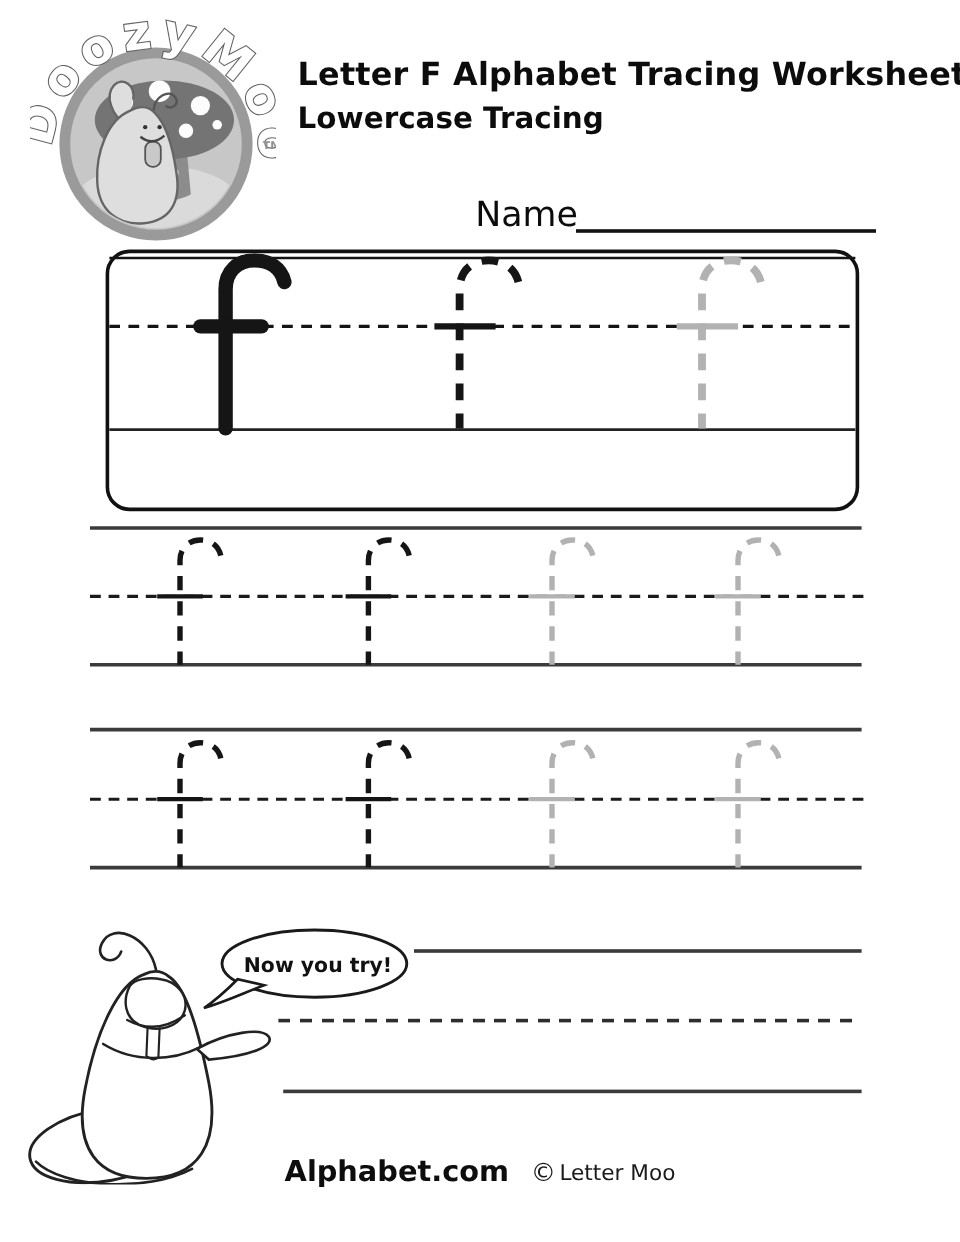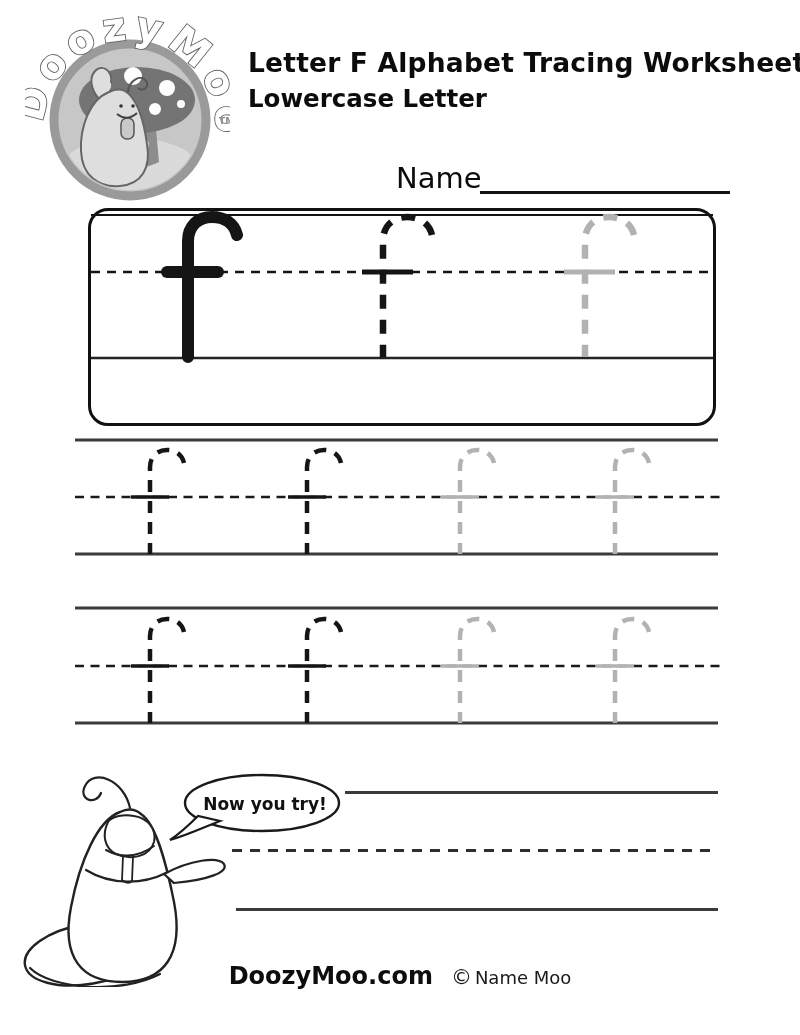--- a/index.html
+++ b/index.html
@@ -72,21 +72,21 @@
       </g>
     </g>
 
     <text font-size="40" font-weight="bold" letter-spacing="6" fill="#ffffff" stroke="#616161" stroke-width="1.8" style="paint-order:stroke">
       <textPath href="#logoArc" startOffset="1%">DoozyMoo</textPath>
     </text>
     <text x="194" y="116" font-size="9" fill="#8f8f8f" font-weight="bold">TM</text>
   </svg>
 
   <div class="abs title-line1">Letter F Alphabet Tracing Worksheet</div>
-  <div class="abs title-line2">Lowercase Letter</div>
+  <div class="abs title-line2">Lowercase Tracing</div>
 
   <div class="abs name-label">Name</div>
   <div class="abs name-line"></div>
 
   <div class="abs example-box">
     <svg width="622" height="212" viewBox="0 0 622 212">
       <line x1="0" y1="4" x2="622" y2="4" stroke="#141414" stroke-width="2"></line>
       <line x1="0" y1="61" x2="622" y2="61" stroke="#141414" stroke-width="2.6" stroke-dasharray="9 7"></line>
       <line x1="0" y1="147" x2="622" y2="147" stroke="#232323" stroke-width="2.4"></line>
       <g transform="translate(97,6)">
@@ -164,20 +164,20 @@
     <ellipse cx="94" cy="31" rx="77" ry="28" fill="#ffffff" stroke="#1a1a1a" stroke-width="2.4"></ellipse>
     <path d="M30 44 C16 58 8 64 2 68 C22 62 36 55 52 49 Z" fill="#ffffff" stroke="#1a1a1a" stroke-width="2.2"></path>
     <text x="97" y="38" text-anchor="middle" font-size="17" font-weight="600" fill="#111" font-family="DejaVu Sans, Liberation Sans, sans-serif">Now you try!</text>
   </svg>
 
   <div class="abs wline wline-a"></div>
   <div class="abs wline-b"></div>
   <div class="abs wline wline-c"></div>
 
   <div class="abs footer">
-    <span class="site">DoozyMoo.com</span>
+    <span class="site">Alphabet.com</span>
     <span class="copy">
       <span class="sym">©</span>
-      <span>Name Moo</span>
+      <span>Letter Moo</span>
     </span>
   </div>
 
 </div>
 
 </body></html>

